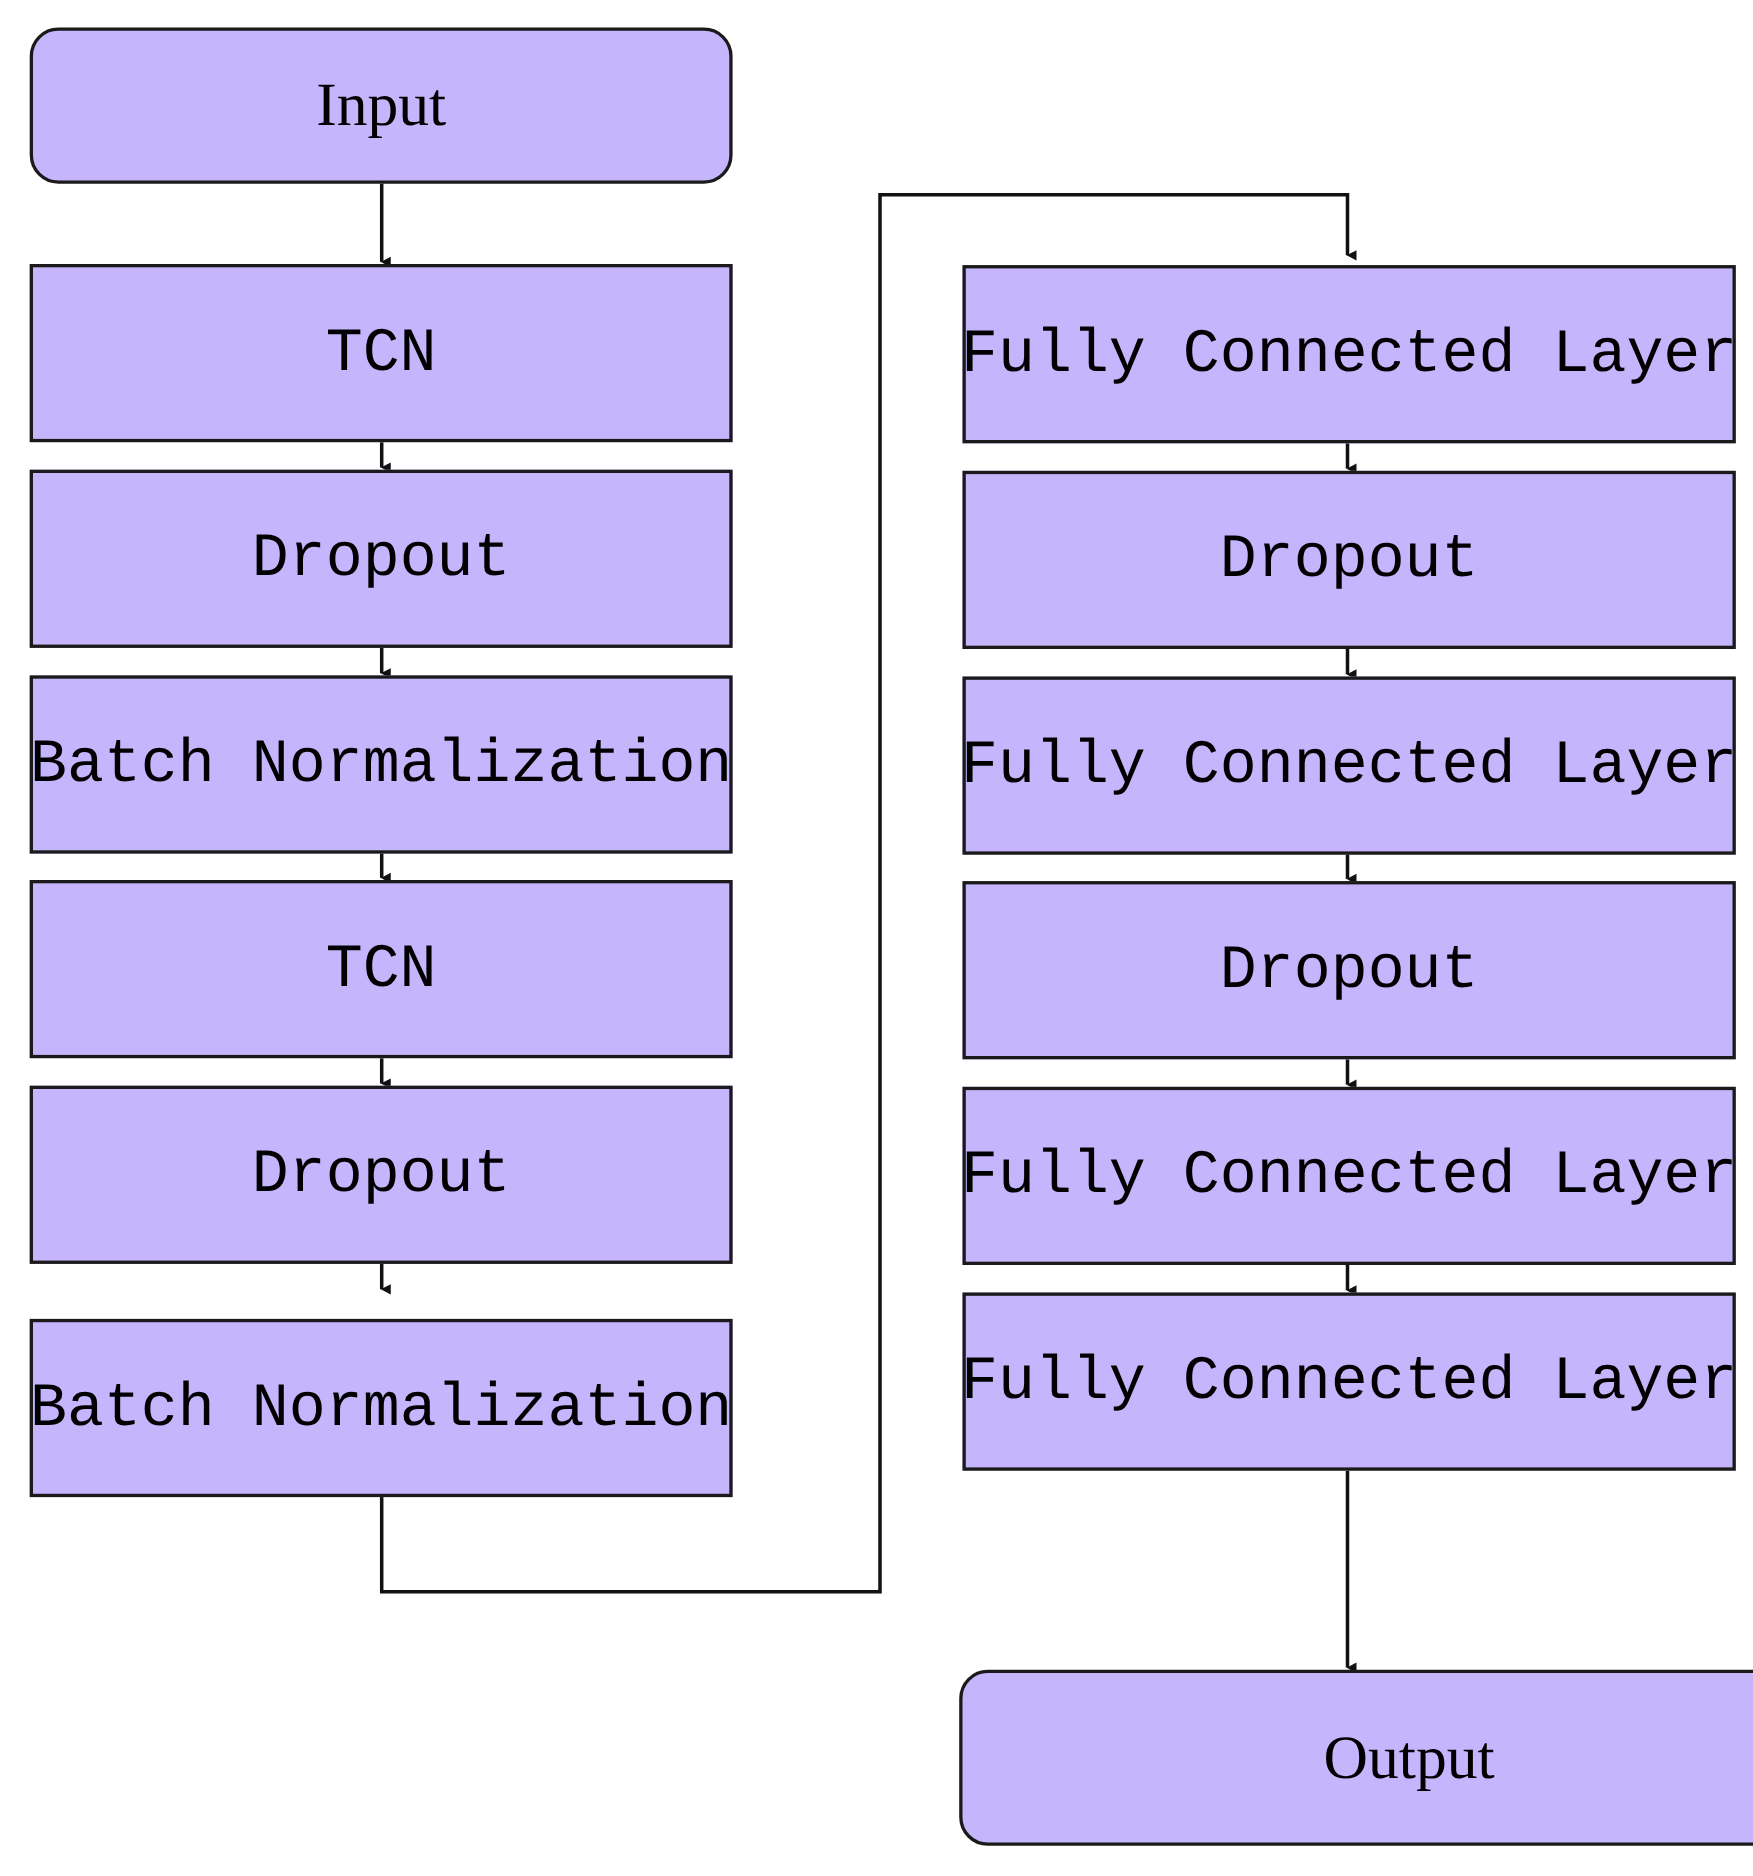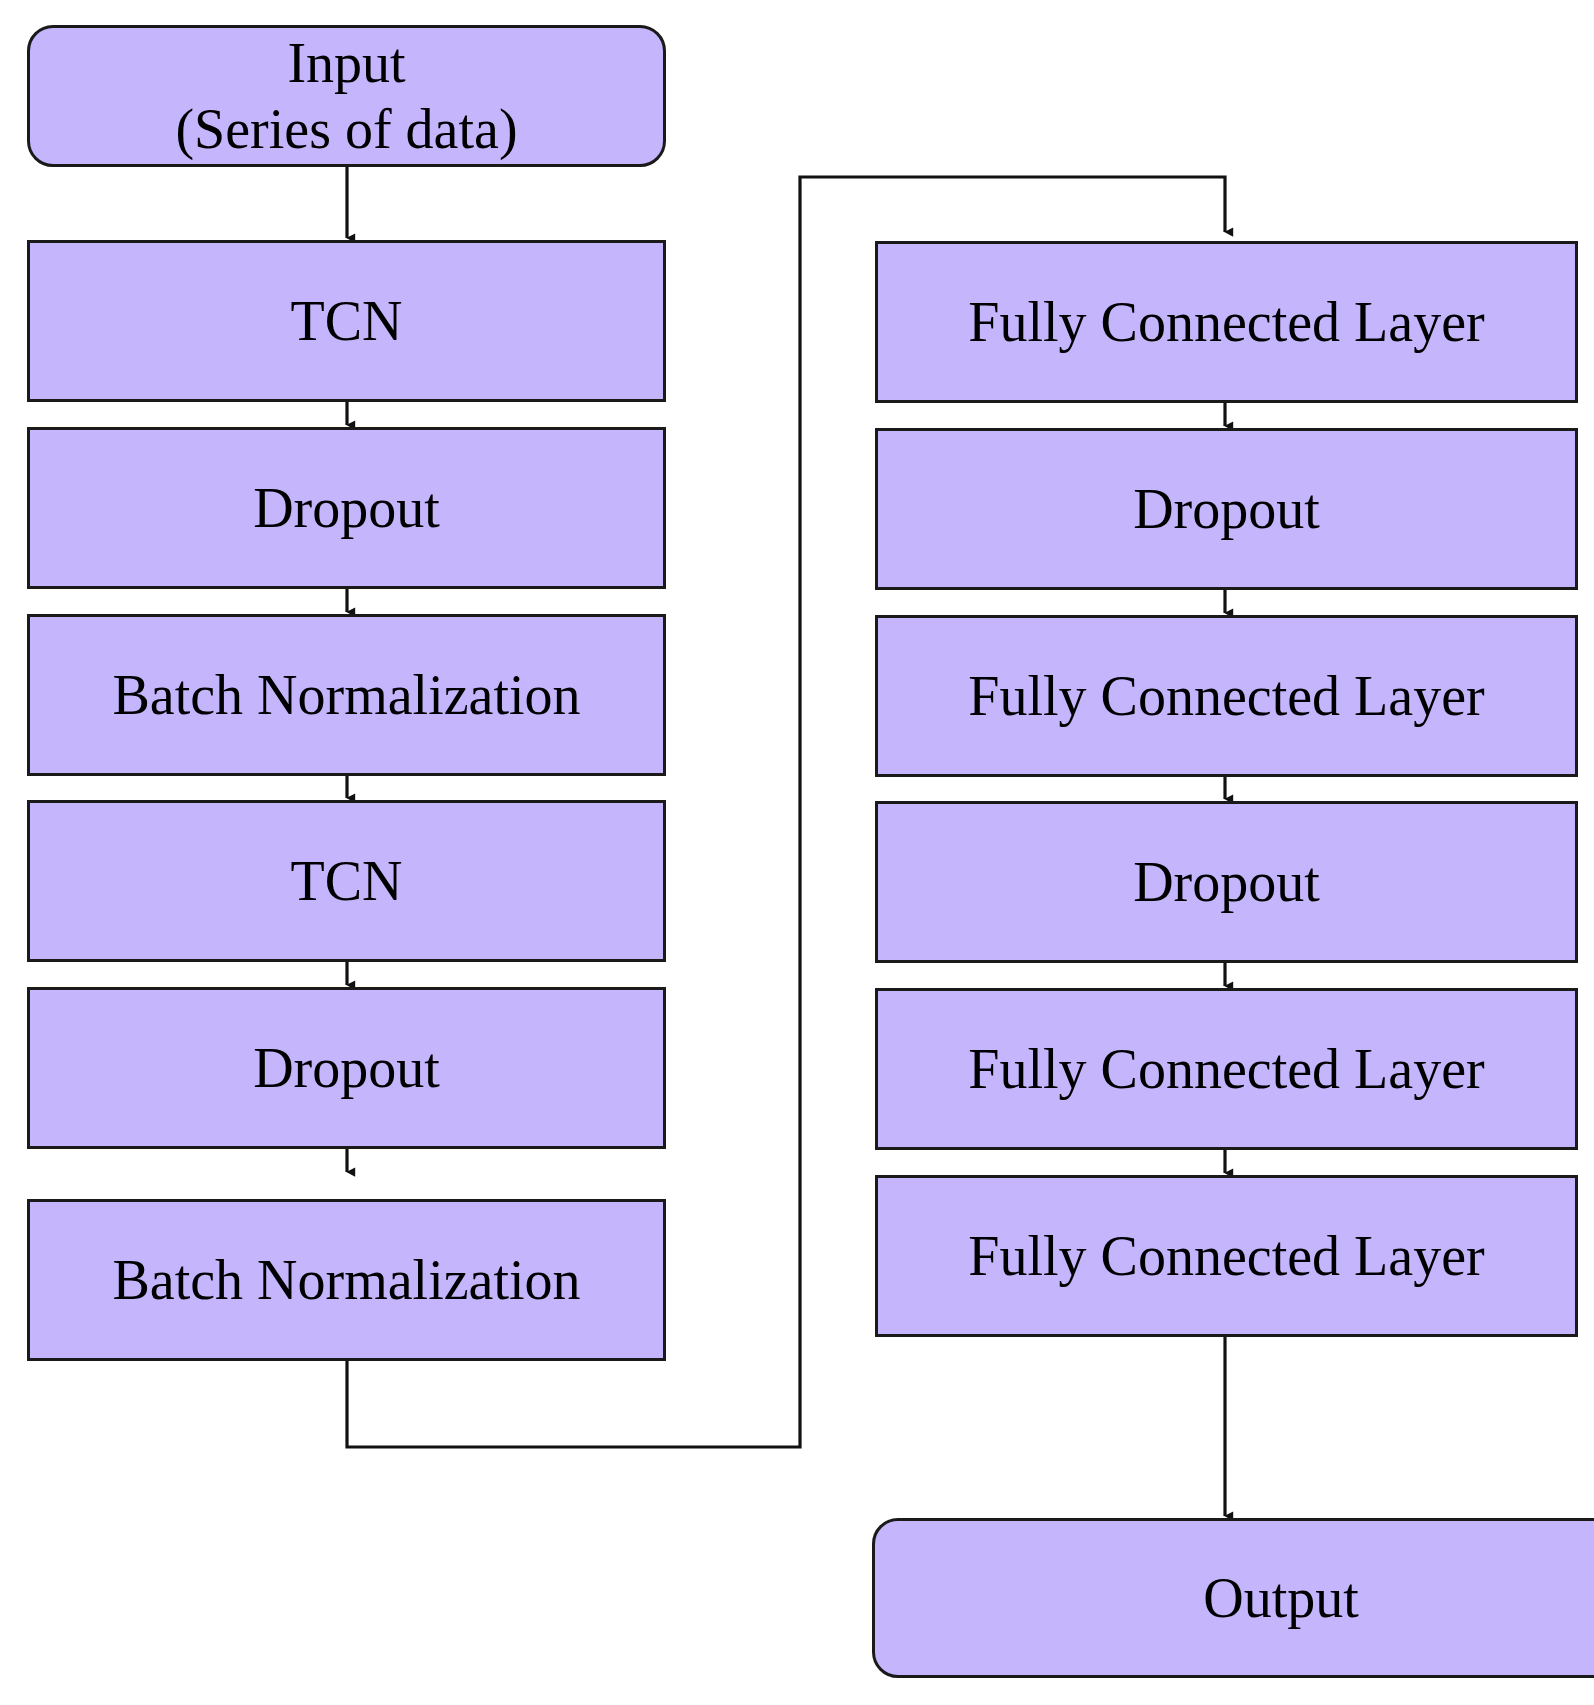--- a/index.html
+++ b/index.html
@@ -34,20 +34,21 @@
     display: flex;
     flex-direction: column;
     align-items: center;
     justify-content: center;
     text-align: center;
     color: #000000;
     line-height: 1.18;
   }
   .node.square {
     border-radius: 0;
+    font-family: Liberation Mono, monospace;
   }
   .node.rounded {
     border-radius: 26px;
   }
   .node .label-line {
     display: block;
     white-space: nowrap;
   }
   .lbl-main {
     font-size: 56px;
@@ -86,21 +87,20 @@
       <line x1="1225" y1="590" x2="1225" y2="613" marker-end="url(#arrowhead)"></line>
       <line x1="1225" y1="776" x2="1225" y2="799" marker-end="url(#arrowhead)"></line>
       <line x1="1225" y1="963" x2="1225" y2="986" marker-end="url(#arrowhead)"></line>
       <line x1="1225" y1="1150" x2="1225" y2="1173" marker-end="url(#arrowhead)"></line>
       <line x1="1225" y1="1337" x2="1225" y2="1516" marker-end="url(#arrowhead)"></line>
     </g>
   </svg>
 
   <div class="node rounded node-terminal" style="left:27px; top:25px; width:639px; height:142px;">
     <span class="label-line lbl-main">Input</span>
-    <span class="label-line lbl-sub">(Series of data)</span>
   </div>
 
   <div class="node square" style="left:27px; top:240px; width:639px; height:162px;">
     <span class="label-line lbl-main">TCN</span>
   </div>
 
   <div class="node square" style="left:27px; top:427px; width:639px; height:162px;">
     <span class="label-line lbl-main">Dropout</span>
   </div>
 

